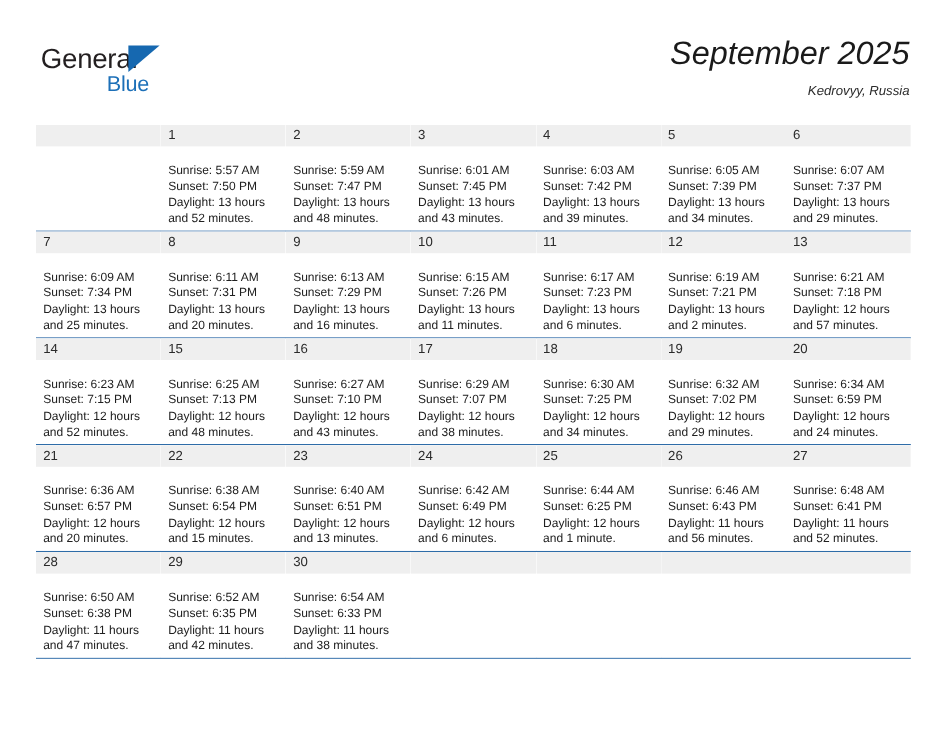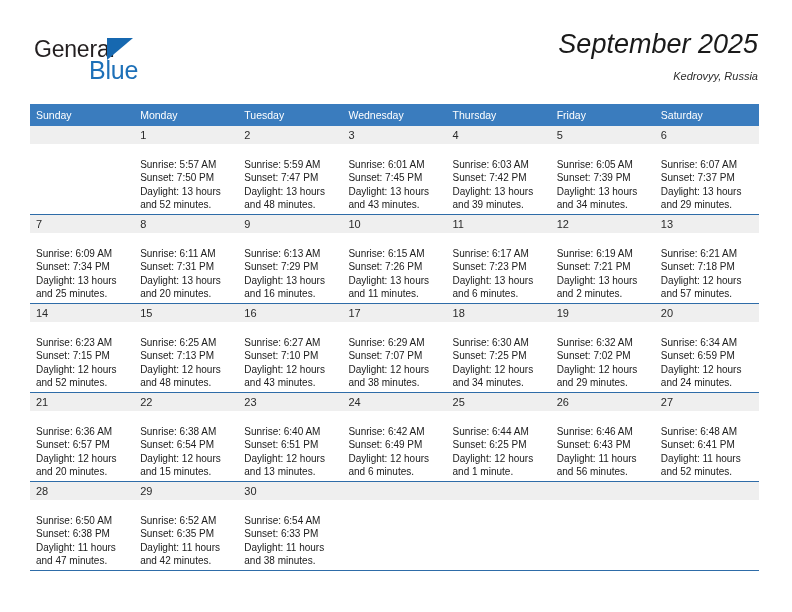--- a/index.html
+++ b/index.html
@@ -42,21 +42,21 @@
     top: 0;
     font-size: 23px;
     color: #231f20;
     letter-spacing: -0.2px;
     line-height: 26px;
   }
   .brand-blue {
     position: absolute;
     left: 55px;
     top: 21px;
-    font-size: 25px;
+    font-size: 18px;
     color: #1d70b8;
     letter-spacing: -0.2px;
     line-height: 26px;
   }
   .brand-triangle {
     position: absolute;
     left: 73px;
     top: 2px;
     width: 0;
     height: 0;
@@ -156,29 +156,20 @@
       <span class="brand-triangle"></span>
       <span class="brand-blue">Blue</span>
     </div>
     <div class="title-block">
       <div class="cal-title">September 2025</div>
       <div class="cal-subtitle">Kedrovyy, Russia</div>
     </div>
   </div>
 
   <div class="calendar">
-    <div class="weekday-row">
-      <div class="weekday">Sunday</div>
-      <div class="weekday">Monday</div>
-      <div class="weekday">Tuesday</div>
-      <div class="weekday">Wednesday</div>
-      <div class="weekday">Thursday</div>
-      <div class="weekday">Friday</div>
-      <div class="weekday">Saturday</div>
-    </div>
     <div id="weeks-container">
         <div class="week-row first">
           <div class="day-cell blank">
             <div class="day-number"></div>
             <div class="day-body"></div>
           </div>
           <div class="day-cell">
             <div class="day-number">1</div>
             <div class="day-body">
               <div>Sunrise: 5:57 AM</div>

